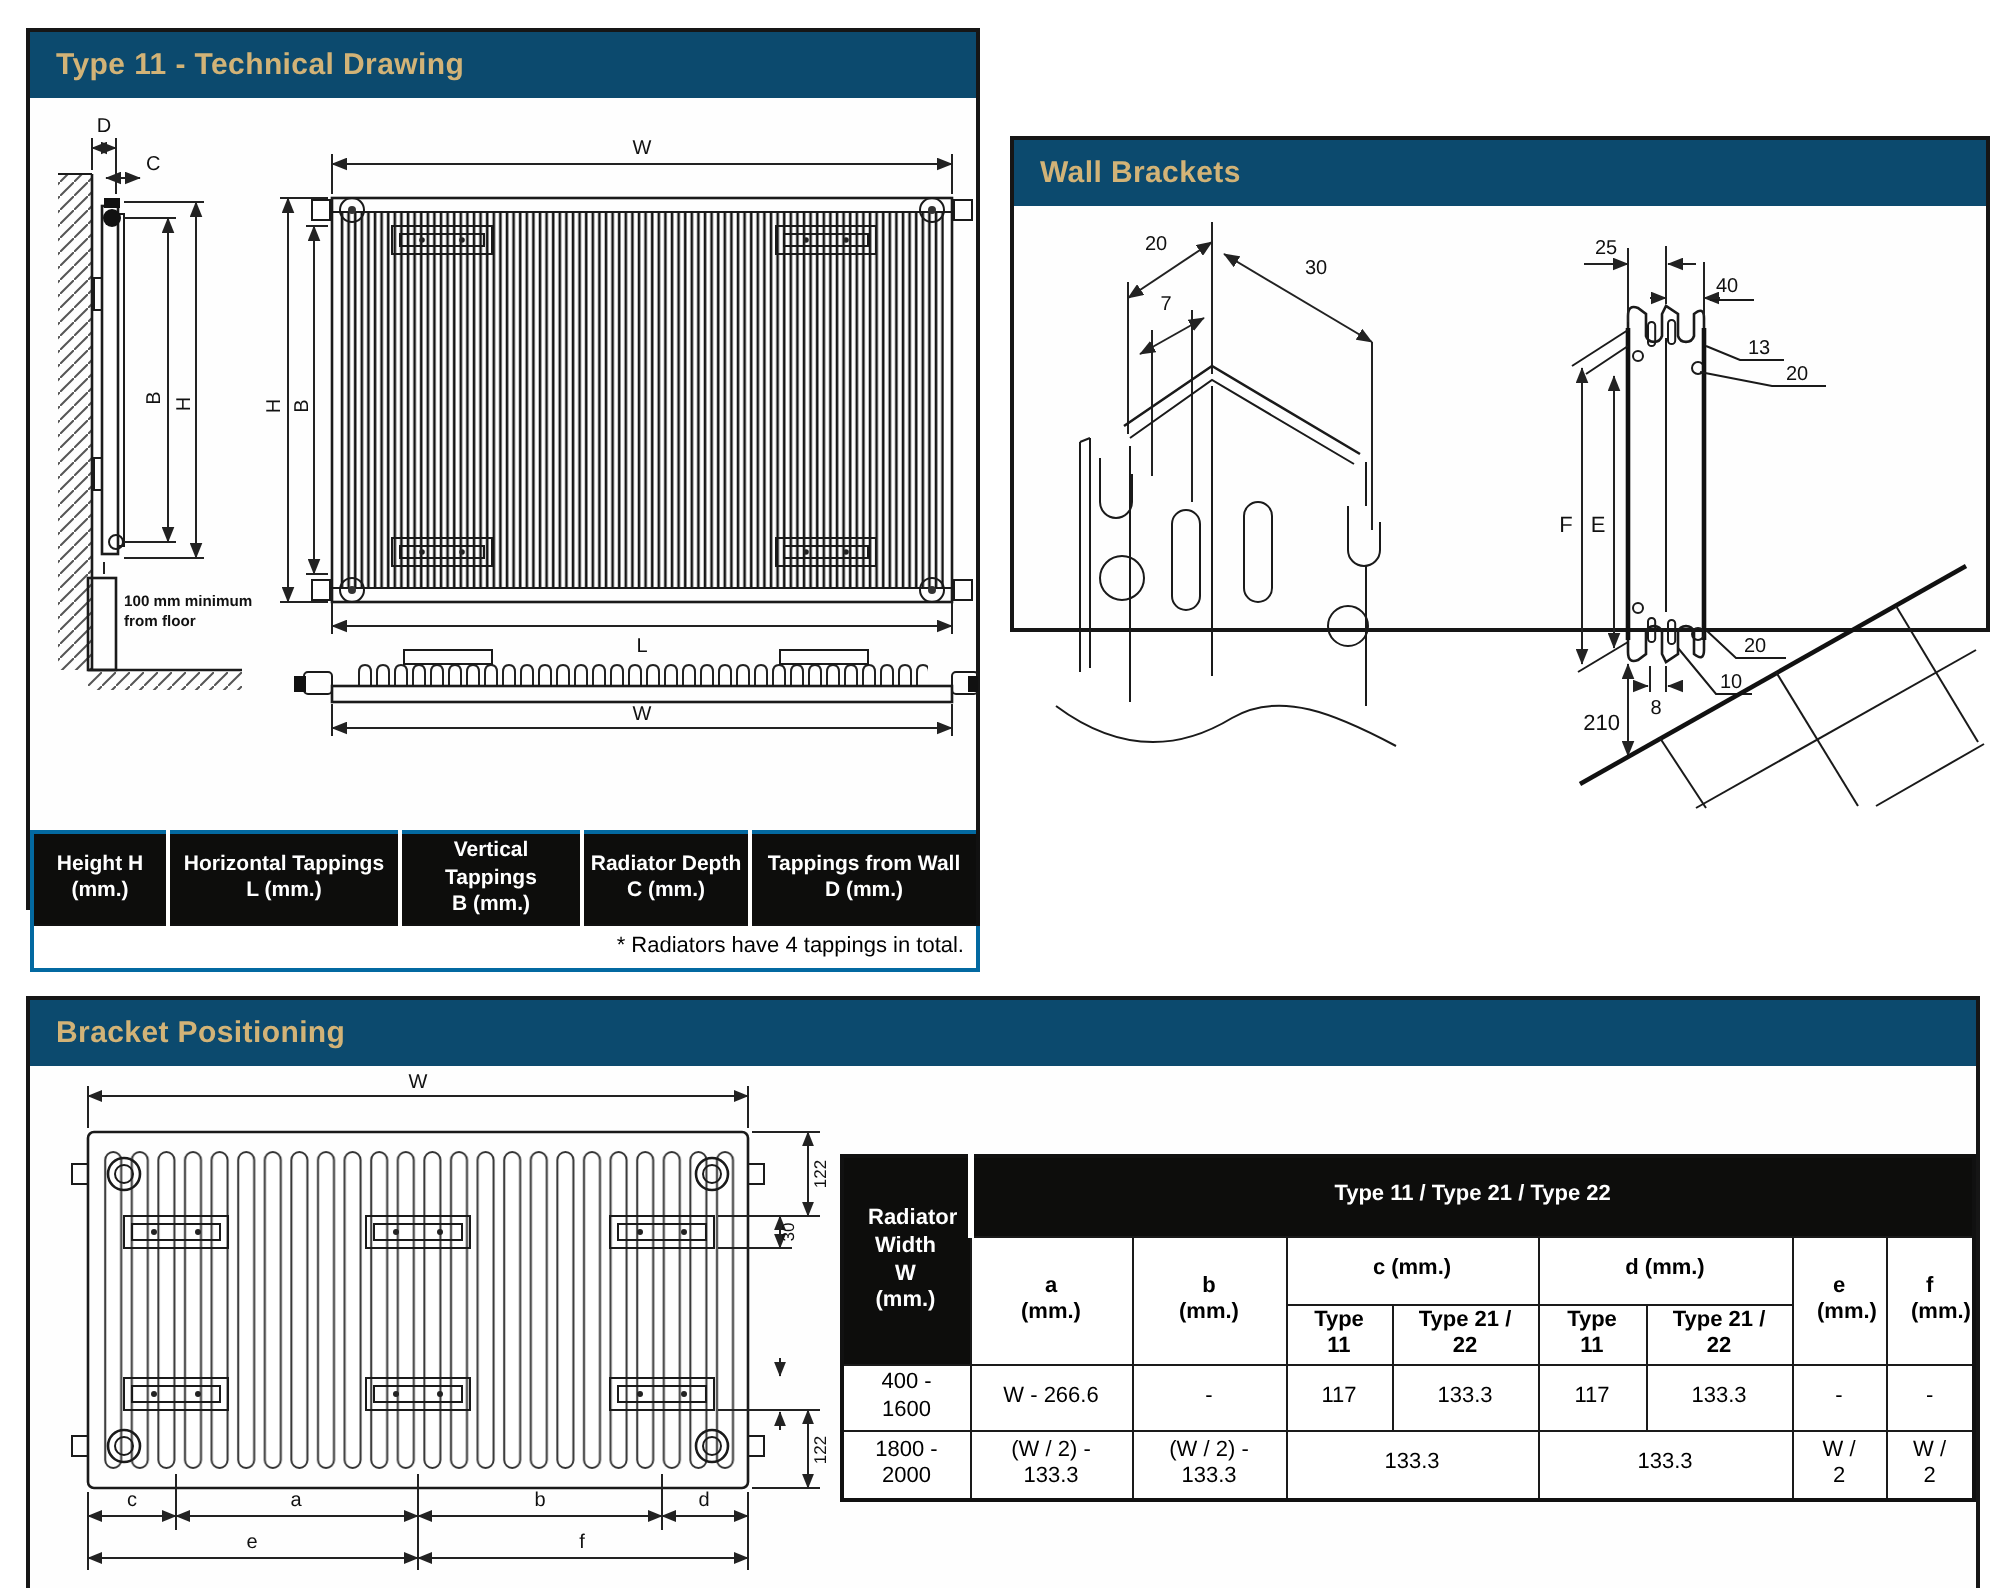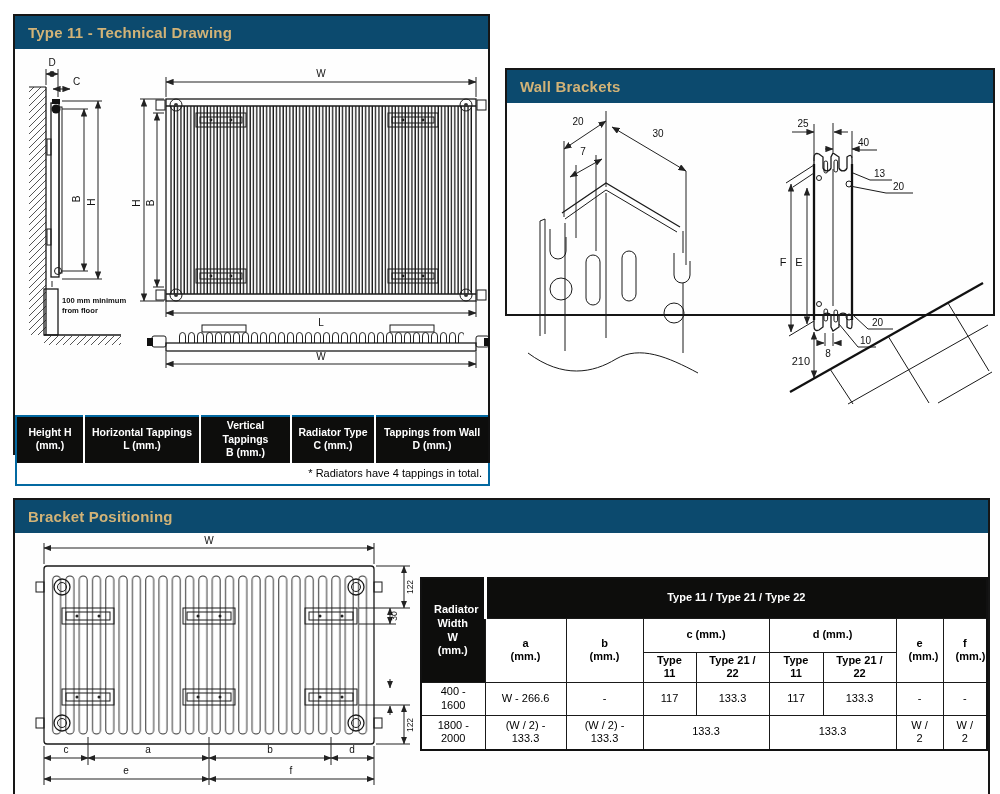--- a/index.html
+++ b/index.html
@@ -183,21 +183,21 @@
         <col style="width:114px">
       </colgroup>
     <tbody>
         <tr>
       <th>Height H
 (mm.)</th>
       <th>Horizontal Tappings
 L (mm.)</th>
       <th>Vertical Tappings
 B (mm.)</th>
-      <th>Radiator Type
+      <th>Radiator Depth
 C (mm.)</th>
       <th>Tappings from Wall
 D (mm.)</th>
     </tr>
     <tr>
       <td class="foot" colspan="5">* Radiators have 4 tappings in total.</td>
     </tr>
   </tbody>
     </table>
 </div>

